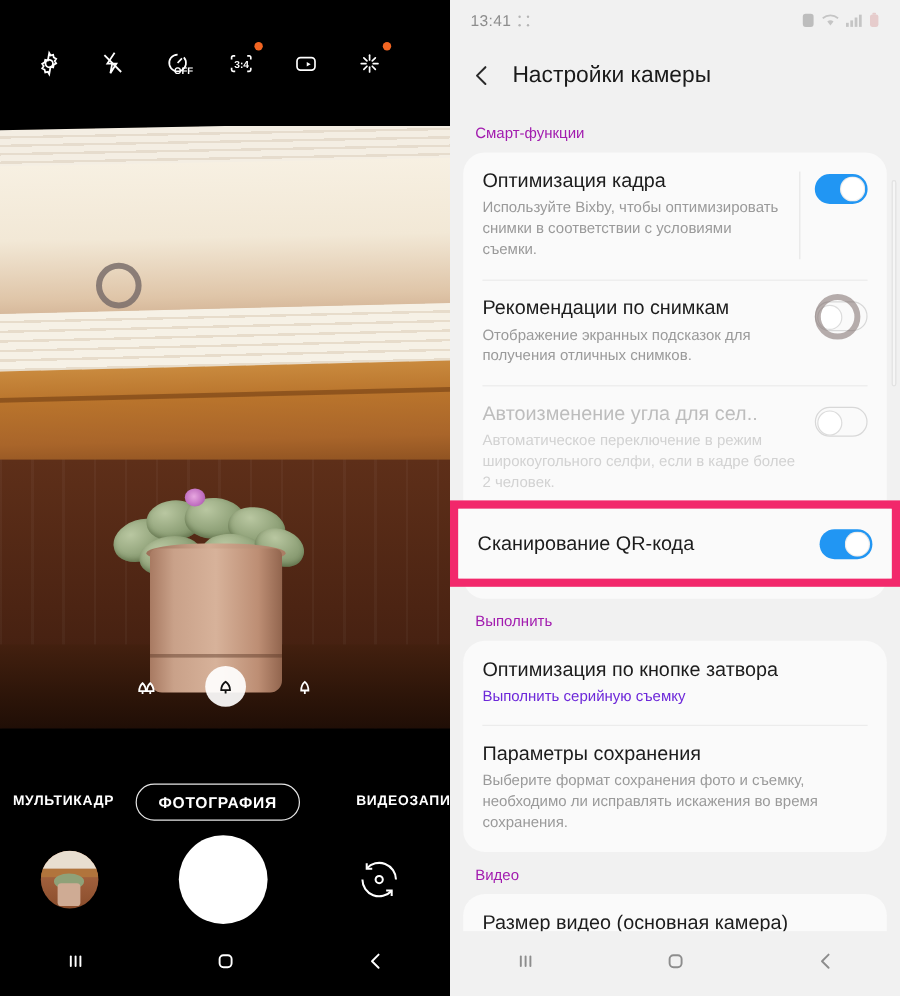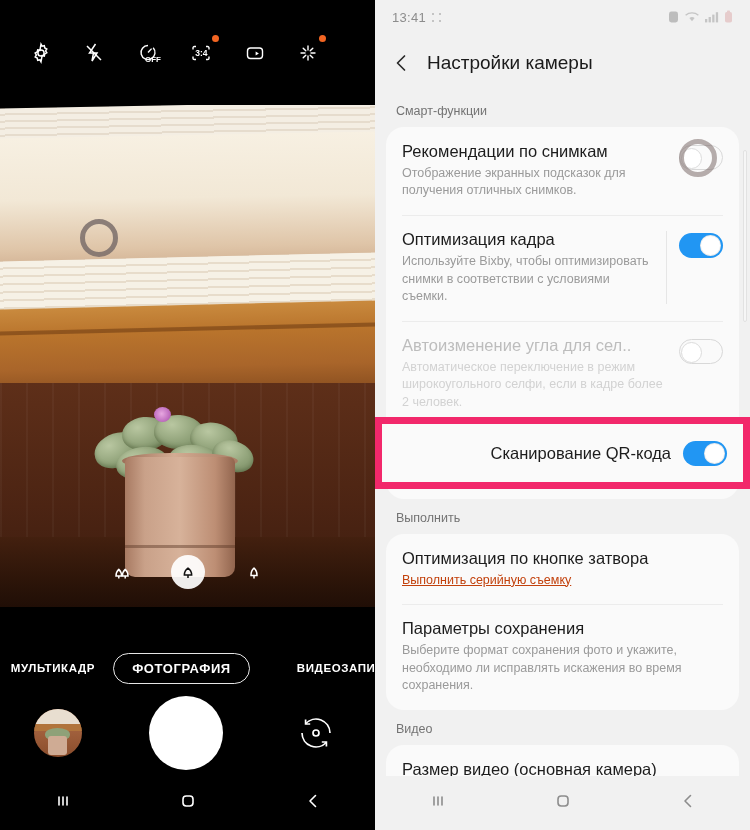--- a/index.html
+++ b/index.html
@@ -154,32 +154,32 @@
   }
   .clock { font-size: 13px; color: #8d8d8d; letter-spacing: .3px; display: flex; align-items: center; gap: 5px; }
   .status-icons { display: flex; align-items: center; gap: 4px; opacity: .42; }
 
   .appbar { height: 58px; display: flex; align-items: center; padding: 0 16px; gap: 14px; }
   .back-btn { width: 22px; height: 30px; display: flex; align-items: center; justify-content: center; }
   .appbar-title { font-size: 19px; color: #1a1a1a; }
 
   .list { padding: 0 11px; }
   .section-label {
-    font-size: 12.5px; color: #737373; padding: 12px 10px 9px 10px;
+    font-size: 12.5px; color: #a21caf; padding: 12px 10px 9px 10px;
   }
   .card { background: #fafafa; border-radius: 18px; overflow: hidden; }
 
   .row { display: flex; align-items: flex-start; padding: 14px 16px 15px 16px; position: relative; }
   .row + .row::before {
     content: ""; position: absolute; top: 0; left: 16px; right: 16px; height: 1px; background: #ececec;
   }
   .row-text { flex: 1; padding-right: 12px; }
   .row-title { font-size: 16.5px; color: #1c1c1c; line-height: 1.25; }
   .row-sub { font-size: 12.5px; color: #9a9a9a; line-height: 1.42; margin-top: 3px; }
-  .row-sub.accent { color: #c2410c; text-decoration: underline; }
+  .row-sub.accent { color: #6d28d9; }
   .row.disabled .row-title { color: #bdbdbd; }
   .row.disabled .row-sub { color: #d2d2d2; }
 
   .divider-v { width: 1px; align-self: stretch; background: #e6e6e6; margin: 2px 12px 2px 0; }
 
   .toggle {
     flex: 0 0 auto; width: 44px; height: 25px; border-radius: 14px; position: relative;
     margin-top: 4px;
   }
   .toggle.compact-t { margin-top: 0; }
@@ -407,37 +407,37 @@
       <div class="appbar-title">Настройки камеры</div>
     </div>
 
     <div class="list">
 
       <div class="section-label">Смарт-функции</div>
       <div class="card">
 
         <div class="row">
           <div class="row-text">
+            <div class="row-title">Оптимизация кадра</div>
+            <div class="row-sub">Используйте Bixby, чтобы оптимизировать снимки в соответствии с условиями съемки.</div>
+          </div>
+          <div class="divider-v"></div>
+          <div class="toggle on">
+            <div class="knob"></div>
+          </div>
+        </div>
+
+        <div class="row">
+          <div class="row-text">
             <div class="row-title">Рекомендации по снимкам</div>
             <div class="row-sub">Отображение экранных подсказок для получения отличных снимков.</div>
           </div>
           <div class="toggle off">
             <div class="knob"></div>
             <div class="touch-ring" style="left:-1px; top:-7px;"></div>
-          </div>
-        </div>
-
-        <div class="row">
-          <div class="row-text">
-            <div class="row-title">Оптимизация кадра</div>
-            <div class="row-sub">Используйте Bixby, чтобы оптимизировать снимки в соответствии с условиями съемки.</div>
-          </div>
-          <div class="divider-v"></div>
-          <div class="toggle on">
-            <div class="knob"></div>
           </div>
         </div>
 
         <div class="row disabled">
           <div class="row-text">
             <div class="row-title">Автоизменение угла для сел..</div>
             <div class="row-sub">Автоматическое переключение в режим широкоугольного селфи, если в кадре более 2 человек.</div>
           </div>
           <div class="toggle off">
             <div class="knob"></div>
@@ -451,39 +451,39 @@
       <div class="card">
         <div class="row">
           <div class="row-text">
             <div class="row-title">Оптимизация по кнопке затвора</div>
             <div class="row-sub accent">Выполнить серийную съемку</div>
           </div>
         </div>
         <div class="row">
           <div class="row-text">
             <div class="row-title">Параметры сохранения</div>
-            <div class="row-sub">Выберите формат сохранения фото и укажите, необходимо ли исправлять искажения во время сохранения.</div>
+            <div class="row-sub">Выберите формат сохранения фото и съемку, необходимо ли исправлять искажения во время сохранения.</div>
           </div>
         </div>
       </div>
 
       <div class="section-label">Видео</div>
       <div class="card">
         <div class="row">
           <div class="row-text">
             <div class="row-title">Размер видео (основная камера)</div>
             <div class="row-sub accent">16:9 FHD 1920x1080 (30 кадр/с)</div>
           </div>
         </div>
       </div>
     </div>
 
     <div class="scrollbar"></div>
 
-    <div class="highlight-box" style="top:417px; height:72px;text-align:right;">
+    <div class="highlight-box" style="top:417px; height:72px;">
       <div class="highlight-inner">
         <div class="row-text">
           <div class="row-title">Сканирование QR-кода</div>
         </div>
         <div class="toggle on compact-t">
           <div class="knob"></div>
         </div>
       </div>
     </div>
 

